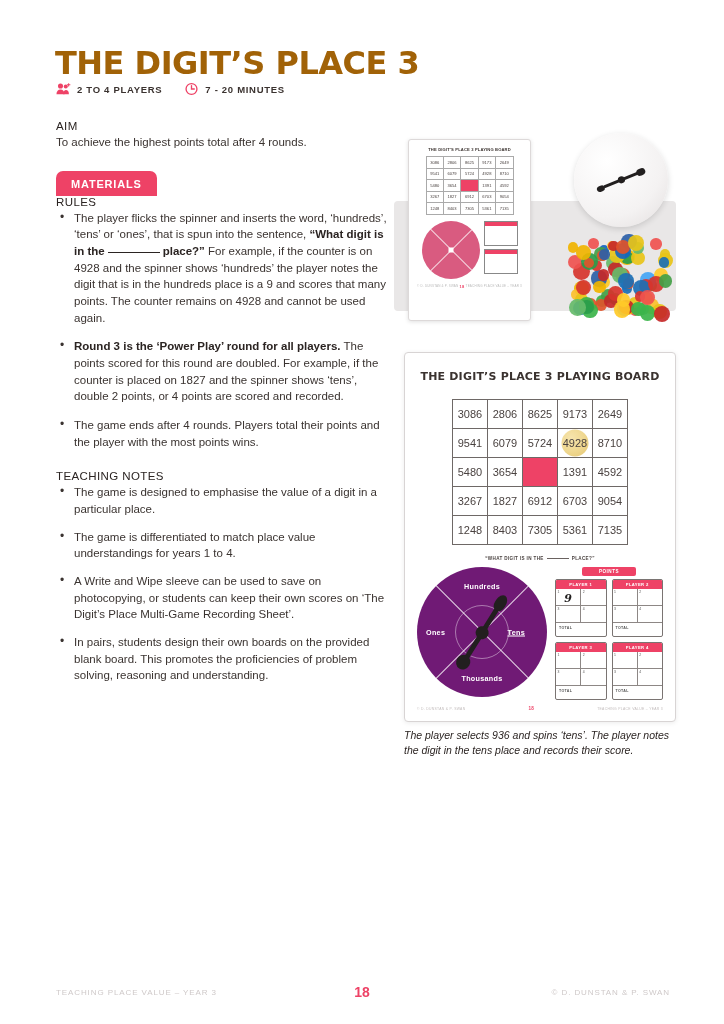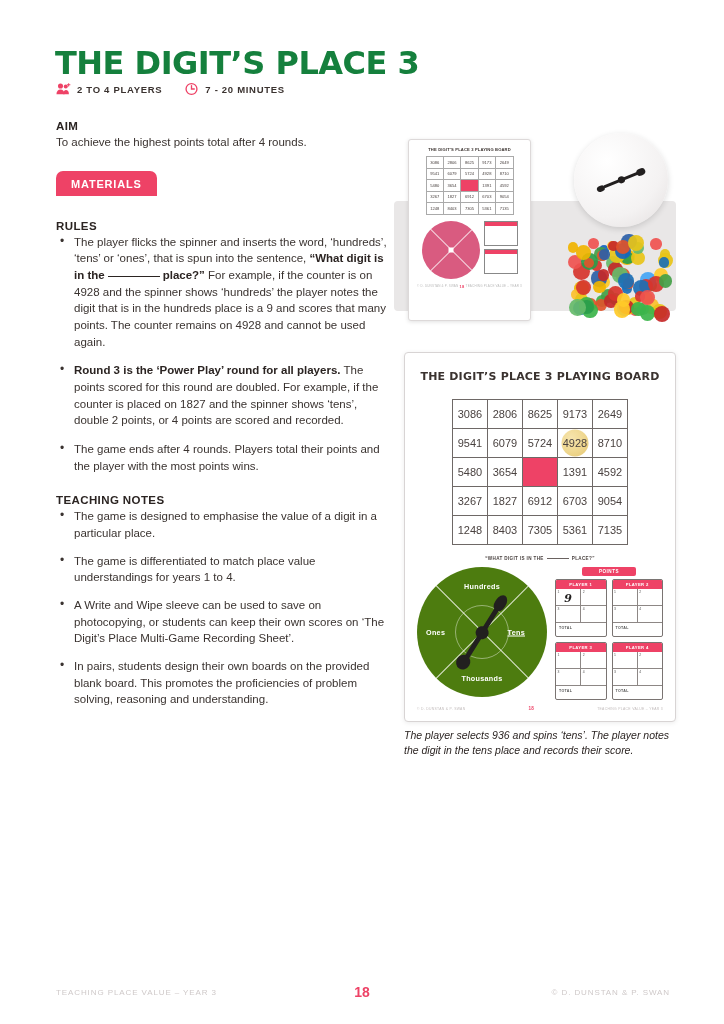--- a/index.html
+++ b/index.html
@@ -9,30 +9,30 @@
     font-family: "Liberation Sans", sans-serif;
     color: #2b2422;
     overflow: hidden;
   }
   .page { position: relative; width: 724px; height: 1024px; background:#fff; }
 
   
   .title {
     position:absolute; left:55px; top:44px;
     font-size: 32px; font-weight: 800; letter-spacing: -0.5px;
-    color:#15803d; font-family:"DejaVu Sans", sans-serif;
+    color:#a16207; font-family:"DejaVu Sans", sans-serif;
   }
   .meta-row { position:absolute; left:56px; top:82px; display:flex; align-items:center; gap:22px; }
   .meta { display:flex; align-items:center; gap:6px; }
   .meta-label { font-size:9.5px; font-weight:700; letter-spacing:0.7px; color:#3a322f; }
   .icon-pink { width:15px; height:14px; display:block; }
 
   
   .left-col { position:absolute; left:56px; top:120px; width:336px; }
-  .sec-head { font-size:11.5px; font-weight:700; letter-spacing:0.4px; color:#2b2422; margin-bottom:2px; }
+  .sec-head { font-size:11.5px; font-weight:400; letter-spacing:0.4px; color:#2b2422; margin-bottom:2px; }
   .sec-body { font-size:11.5px; line-height:1.45; color:#3a3330; }
 
   .materials-wrap { margin-top:20px; position:relative; }
   .materials-tab {
     display:inline-block; background:#ee4266; color:#fff;
     font-size:11px; font-weight:700; letter-spacing:0.8px;
     padding:7px 15px 6px 15px; border-radius:7px 7px 0 0;
     position:relative; z-index:2;
   }
   .materials-box {
@@ -41,21 +41,21 @@
   }
   ul.bullets { list-style:none; }
   ul.bullets li {
     position:relative; padding-left:18px; font-size:11.5px;
     line-height:1.45; color:#3a3330; margin-bottom:9px;
   }
   ul.bullets li:last-child { margin-bottom:0; }
   ul.bullets li::before {
     content:"•"; position:absolute; left:4px; top:-1px; font-size:12px; color:#3a3330;
   }
-  .rules-head { margin-top:24px; }
+  .rules-head { }
   ul.rules li { margin-bottom:12px; }
   .tn-head { margin-top:20px; }
   ul.tnotes li { margin-bottom:11px; }
   b { font-weight:700; color:#2b2422; }
   .blank-line { display:inline-block; width:52px; border-bottom:1.6px solid #2b2422;
                 vertical-align:2px; margin:0 3px; }
 
   
   .photo-band { position:absolute; left:404px; top:133px; width:272px; height:200px; }
   .grey-slab { position:absolute; left:-10px; top:68px; width:282px; height:110px;
@@ -131,21 +131,21 @@
     background:radial-gradient(circle at 36% 32%, #f6e4ad 0%, #efd78f 55%, #e3c571 100%);
     z-index:0;
   }
   td.counter-cell span { position:relative; z-index:1; }
 
   .board-sub { font-size:4.6px; letter-spacing:.35px; font-weight:700; color:#4a4240;
                text-align:center; margin-top:11px; }
   .board-sub .bl { display:inline-block; width:22px; border-bottom:.8px solid #6a6260;
                    vertical-align:1px; margin:0 3px; }
   .board-lower { display:flex; align-items:flex-start; gap:8px; padding:6px 12px 0 12px; }
-  .big-wheel { width:130px; height:130px; border-radius:50%; background:#4d7c0f;
+  .big-wheel { width:130px; height:130px; border-radius:50%; background:#701a75;
                position:relative; flex:0 0 auto; }
   .spoke { position:absolute; left:50%; top:-1px; width:1.3px; height:132px;
            background:rgba(255,255,255,.8); transform-origin:50% 50%; }
   .spoke.a { transform:rotate(45deg); }
   .spoke.b { transform:rotate(-45deg); }
   .inner-ring { position:absolute; left:50%; top:50%; width:54px; height:54px;
                 border-radius:50%; border:1.2px solid rgba(255,255,255,.42);
                 transform:translate(-50%,-50%); }
   .wl { position:absolute; color:#fff; font-size:7.2px; font-weight:700; letter-spacing:.3px;
         white-space:nowrap; }

